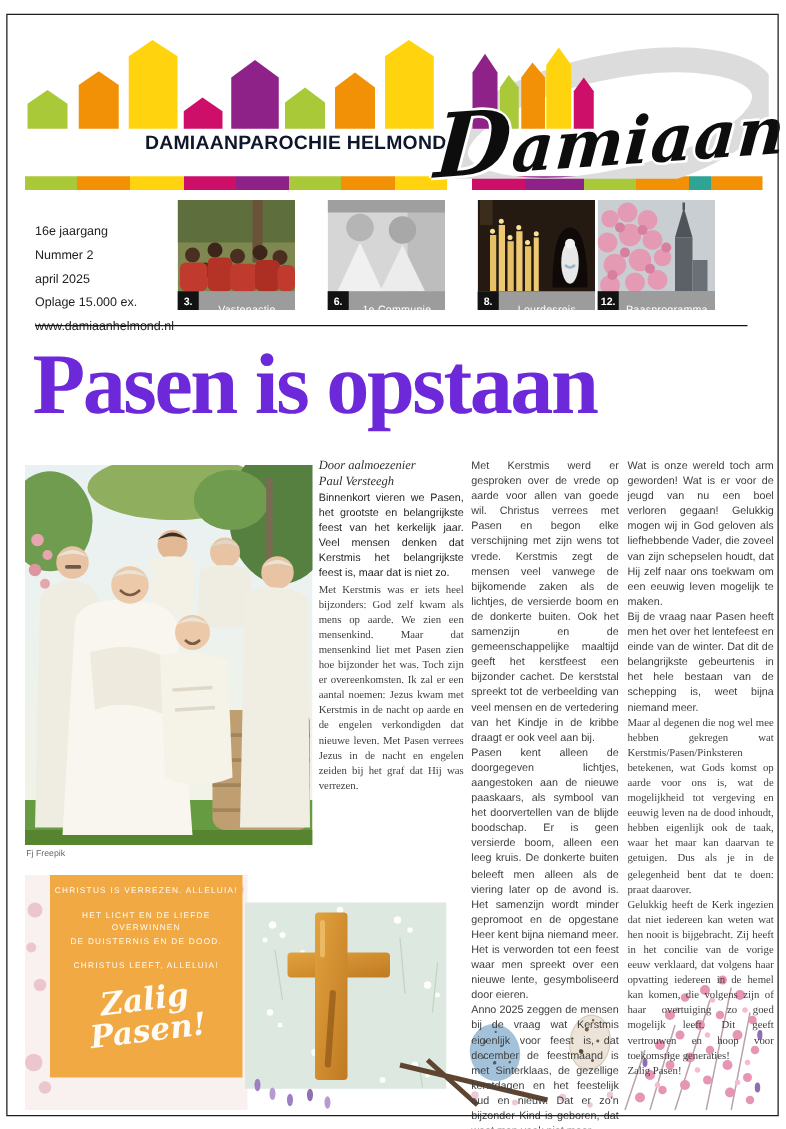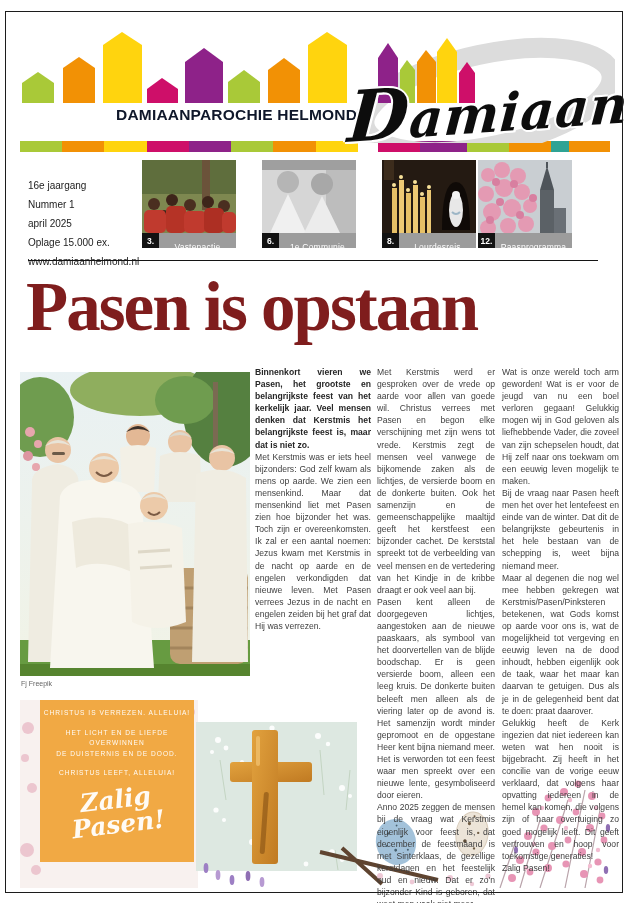--- a/index.html
+++ b/index.html
@@ -33,33 +33,33 @@
   .cap .num{width:17px;height:15px;background:#121212;color:#fff;font-weight:bold;
             font-size:8.5px;display:flex;align-items:center;justify-content:center;flex:0 0 17px;}
   .cap .lbl{flex:1;text-align:center;color:#fff;font-size:8.5px;letter-spacing:.2px;margin-top:12px;}
   .t1{left:142px;} .t2{left:262px;} .t3{left:382px;} .t4{left:478px;}
 
   .rule{position:absolute;left:28px;top:260px;width:570px;border-top:1.6px solid #141414;}
 
   
   .headline{position:absolute;left:26px;top:268px;width:580px;z-index:2;
      font-family:"Liberation Serif",serif;font-weight:bold;font-size:69px;
-     letter-spacing:-2px;color:#7f1d1d;white-space:nowrap;}
+     letter-spacing:-2px;color:#6d28d9;white-space:nowrap;}
 
   
   .photo{position:absolute;left:20px;top:372px;width:230px;height:304px;}
   .photo-cap{position:absolute;left:21px;top:680px;font-size:7px;color:#666;}
   .col{position:absolute;top:366px;font-size:8.6px;line-height:12.1px;text-align:justify;
        color:#3e3e3e;z-index:3;}
   .c1{left:255px;width:116px;} .c2{left:377px;width:118px;} .c3{left:502px;width:117px;}
   .byline{font-family:"Liberation Serif",serif;font-style:italic;font-size:10px;
           line-height:13px;color:#2e2e2e;text-align:left;}
-  .intro{font-weight:bold;color:#262626;margin-top:38px;}
+  .intro{font-weight:normal;color:#262626;margin-top:38px;}
   .col p{margin:0;}
-  .mt{margin-top:12px;}
+  .mt{margin-top:12px;font-family:Liberation Serif, serif;}
 
   
   .easter-svg{position:absolute;left:20px;top:700px;z-index:1;}
   .card{position:absolute;left:40px;top:700px;width:154px;height:162px;background:#f1a944;
         z-index:2;text-align:center;color:rgba(255,255,255,.95);padding-top:8px;box-sizing:border-box;}
   .card .s{font-size:6.6px;letter-spacing:1px;line-height:10.5px;}
   .card .g1{margin-bottom:9px;} .card .g2{margin-top:9px;}
   .greeting{margin-top:8px;font-family:"DejaVu Serif",serif;font-style:italic;font-weight:bold;
             font-size:25px;line-height:25px;transform:rotate(-7deg);width:110px;
             margin-left:auto;margin-right:auto;}
@@ -85,21 +85,21 @@
     <polygon points="380,45 380,78 395,78 395,45 387,35" fill="#a9c938"></polygon>
     <polygon points="397,37 397,78 416,78 416,37 406,25" fill="#f29105"></polygon>
     <polygon points="417,27 417,78 437,78 437,27 427,13" fill="#ffd40e"></polygon>
     <polygon points="439,48 439,78 455,78 455,48 447,37" fill="#ce0f69"></polygon>
   </svg>
   <div class="subtitle">DAMIAANPAROCHIE HELMOND</div>
   <div class="masthead-script">Damiaan</div>
 
   <div class="issue">
     <div>16e jaargang</div>
-    <div>Nummer 1</div>
+    <div>Nummer 2</div>
     <div>april 2025</div>
     <div>Oplage 15.000 ex.</div>
     <div class="site">www.damiaanhelmond.nl</div>
   </div>
 
   <div class="thumb t1">
     <svg class="img" width="94" height="88" viewBox="0 0 94 88">
       <rect width="94" height="88" fill="#7e8850"></rect>
       <rect x="0" y="0" width="94" height="34" fill="#5f6e3d"></rect>
       <rect x="60" y="0" width="8" height="50" fill="#6b533a"></rect>
@@ -245,20 +245,24 @@
     <path d="M76 100 Q84 108 92 100" stroke="#7a5a44" stroke-width="2" fill="none"></path>
     <circle cx="134" cy="134" r="14" fill="#eccaa9"></circle>
     <path d="M121 128 Q134 116 147 128 Q134 122 121 128" fill="#e8e4d8"></path>
     <path d="M128 140 Q134 146 140 140" stroke="#7a5a44" stroke-width="2" fill="none"></path>
     <path d="M108 152 Q136 146 162 156 L166 250 Q136 262 112 250 Z" fill="#f5f2e8"></path>
     <path d="M118 180 L150 178 M120 196 L152 194" stroke="#ded8c8" stroke-width="3"></path>
   </svg>
   <div class="photo-cap">Fj Freepik</div>
 
   <div class="col c1">
+    <div class="byline">
+      <div>Door aalmoezenier</div>
+      <div>Paul Versteegh</div>
+    </div>
     <p class="intro">Binnenkort vieren we Pasen, het grootste en belangrijkste feest van het kerkelijk jaar. Veel mensen denken dat Kerstmis het belangrijkste feest is, maar dat is niet zo.</p>
     <p class="mt">Met Kerstmis was er iets heel bijzonders: God zelf kwam als mens op aarde. We zien een mensenkind. Maar dat mensenkind liet met Pasen zien hoe bijzonder het was. Toch zijn er overeenkomsten. Ik zal er een aantal noemen: Jezus kwam met Kerstmis in de nacht op aarde en de engelen verkondigden dat nieuwe leven. Met Pasen verrees Jezus in de nacht en engelen zeiden bij het graf dat Hij was verrezen.</p>
   </div>
   <div class="col c2">
     <p>Met Kerstmis werd er gesproken over de vrede op aarde voor allen van goede wil. Christus verrees met Pasen en begon elke verschijning met zijn wens tot vrede. Kerstmis zegt de mensen veel vanwege de bijkomende zaken als de lichtjes, de versierde boom en de donkerte buiten. Ook het samenzijn en de gemeenschappelijke maaltijd geeft het kerstfeest een bijzonder cachet. De kerststal spreekt tot de verbeelding van veel mensen en de vertedering van het Kindje in de kribbe draagt er ook veel aan bij.</p>
     <p>Pasen kent alleen de doorgegeven lichtjes, aangestoken aan de nieuwe paaskaars, als symbool van het doorvertellen van de blijde boodschap. Er is geen versierde boom, alleen een leeg kruis. De donkerte buiten beleeft men alleen als de viering later op de avond is. Het samenzijn wordt minder gepromoot en de opgestane Heer kent bijna niemand meer. Het is verworden tot een feest waar men spreekt over een nieuwe lente, gesymboliseerd door eieren.</p>
     <p>Anno 2025 zeggen de mensen bij de vraag wat Kerstmis eigenlijk voor feest is, dat december de feestmaand is met Sinterklaas, de gezellige kerstdagen en het feestelijk oud en nieuw. Dat er zo'n bijzonder Kind is geboren, dat weet men vaak niet meer.</p>
   </div>
   <div class="col c3">
     <p>Wat is onze wereld toch arm geworden! Wat is er voor de jeugd van nu een boel verloren gegaan! Gelukkig mogen wij in God geloven als liefhebbende Vader, die zoveel van zijn schepselen houdt, dat Hij zelf naar ons toekwam om een eeuwig leven mogelijk te maken.</p>

